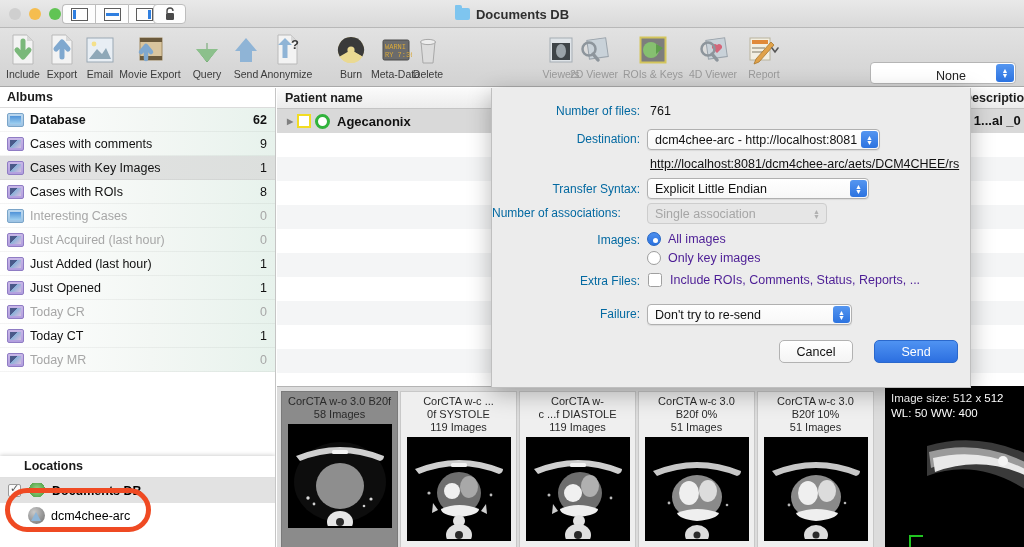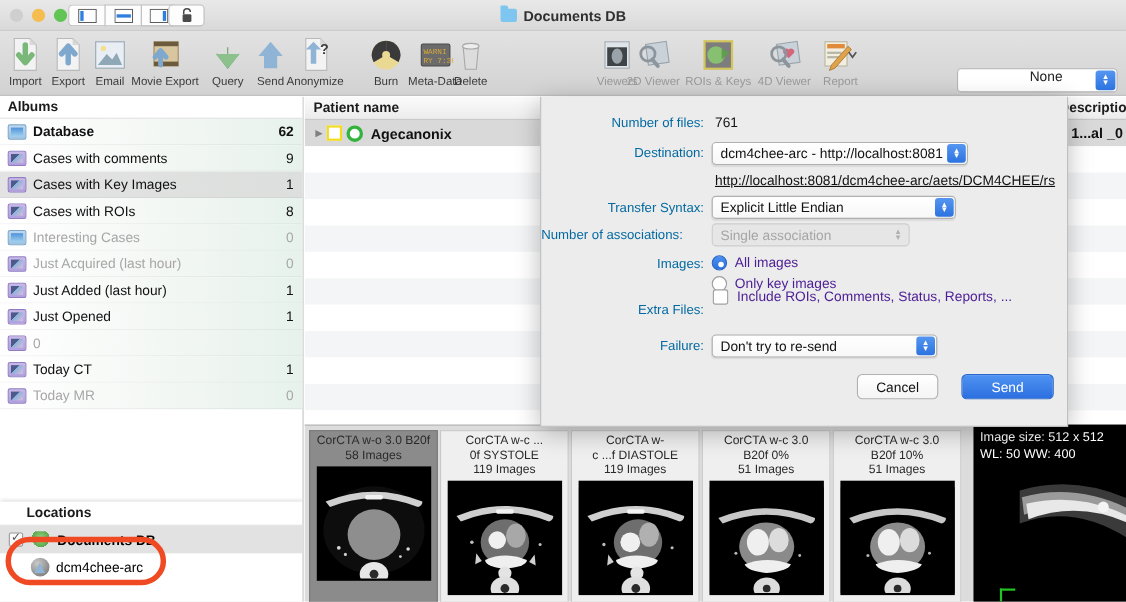--- a/index.html
+++ b/index.html
@@ -66,21 +66,21 @@
     position: absolute; top: 3px; text-align: center;
     display: flex; flex-direction: column; align-items: center;
   }
   .tb-ico { height: 34px; display: flex; align-items: flex-end; justify-content: center; }
   .tb-lbl { font-size: 10.5px; color: #3b3b3b; margin-top: 3px; white-space: nowrap; }
   .tb-lbl.dim { color: #9a9a9a; }
 
   .time-select {
     position: absolute; left: 870px; top: 34px; width: 146px; height: 22px;
     background: #fff; border: 1px solid #b5b5b5; border-radius: 4px;
-    display: flex; align-items: flex-start; justify-content: center;
+    display: flex; align-items: flex-end; justify-content: center;
     font-size: 12.5px; color: #222; padding-left: 16px;
   }
   .stepper-blue {
     position: absolute; right: 1px; top: 1px; width: 18px; height: 18px;
     background: linear-gradient(#5596f0, #2c73e0); border-radius: 3px;
     display: flex; flex-direction: column; align-items: center; justify-content: center;
   }
   .time-lbl {
     position: absolute; left: 870px; top: 62px; width: 146px;
     text-align: center; font-size: 10.5px; color: #9a9a9a;
@@ -344,21 +344,21 @@
   <div class="toolbar">
 
     <div class="tb-item" style="left:2px;width:42px">
       <div class="tb-ico">
         <svg width="30" height="31" viewBox="0 0 30 31">
           <path d="M5 1 h14 l6 6 v23 H5 Z" fill="#f3f3f3" stroke="#b9b9b9"></path>
           <path d="M19 1 l6 6 h-6 Z" fill="#d8d8d8"></path>
           <path d="M15 7 v12 M9 16 l6 7 6-7" fill="none" stroke="#7ab87a" stroke-width="5" stroke-linecap="round" stroke-linejoin="round"></path>
         </svg>
       </div>
-      <div class="tb-lbl">Import</div>
+      <div class="tb-lbl">Include</div>
     </div>
 
     <div class="tb-item" style="left:40px;width:44px">
       <div class="tb-ico">
         <svg width="30" height="31" viewBox="0 0 30 31">
           <path d="M5 1 h14 l6 6 v23 H5 Z" fill="#f3f3f3" stroke="#b9b9b9"></path>
           <path d="M19 1 l6 6 h-6 Z" fill="#d8d8d8"></path>
           <path d="M15 23 v-12 M9 15 l6-7 6 7" fill="none" stroke="#7fa8cf" stroke-width="5" stroke-linecap="round" stroke-linejoin="round"></path>
         </svg>
       </div>
@@ -560,20 +560,21 @@
       <span class="sb-name">Just Added (last hour)</span>
       <span class="sb-count">1</span>
     </div>
     <div class="sb-row">
       <span class="sb-ico alb"></span>
       <span class="sb-name">Just Opened</span>
       <span class="sb-count">1</span>
     </div>
     <div class="sb-row dim">
       <span class="sb-ico alb"></span>
+      <span class="sb-name">Today CR</span>
       <span class="sb-count">0</span>
     </div>
     <div class="sb-row">
       <span class="sb-ico alb"></span>
       <span class="sb-name">Today CT</span>
       <span class="sb-count">1</span>
     </div>
     <div class="sb-row dim">
       <span class="sb-ico alb"></span>
       <span class="sb-name">Today MR</span>
@@ -811,21 +812,21 @@
       <span class="opt-lbl">All images</span>
     </div>
     <div class="frm-row" style="left:155px;top:163px">
       <span class="radio"></span>
       <span class="opt-lbl">Only key images</span>
     </div>
 
     <div class="frm-row" style="left:0;top:186px;width:148px;justify-content:flex-end">
       <span class="frm-lbl">Extra Files:</span>
     </div>
-    <div class="frm-row" style="left:156px;top:175px">
+    <div class="frm-row" style="left:156px;top:185px">
       <span class="checkbox"></span>
       <span class="opt-lbl">Include ROIs, Comments, Status, Reports, ...</span>
     </div>
 
     <div class="frm-row" style="left:0;top:219px;width:148px;justify-content:flex-end">
       <span class="frm-lbl">Failure:</span>
     </div>
     <div class="popup" style="position:absolute;left:155px;top:216px;width:205px">
       <span>Don't try to re-send</span>
       <span class="stepper">

